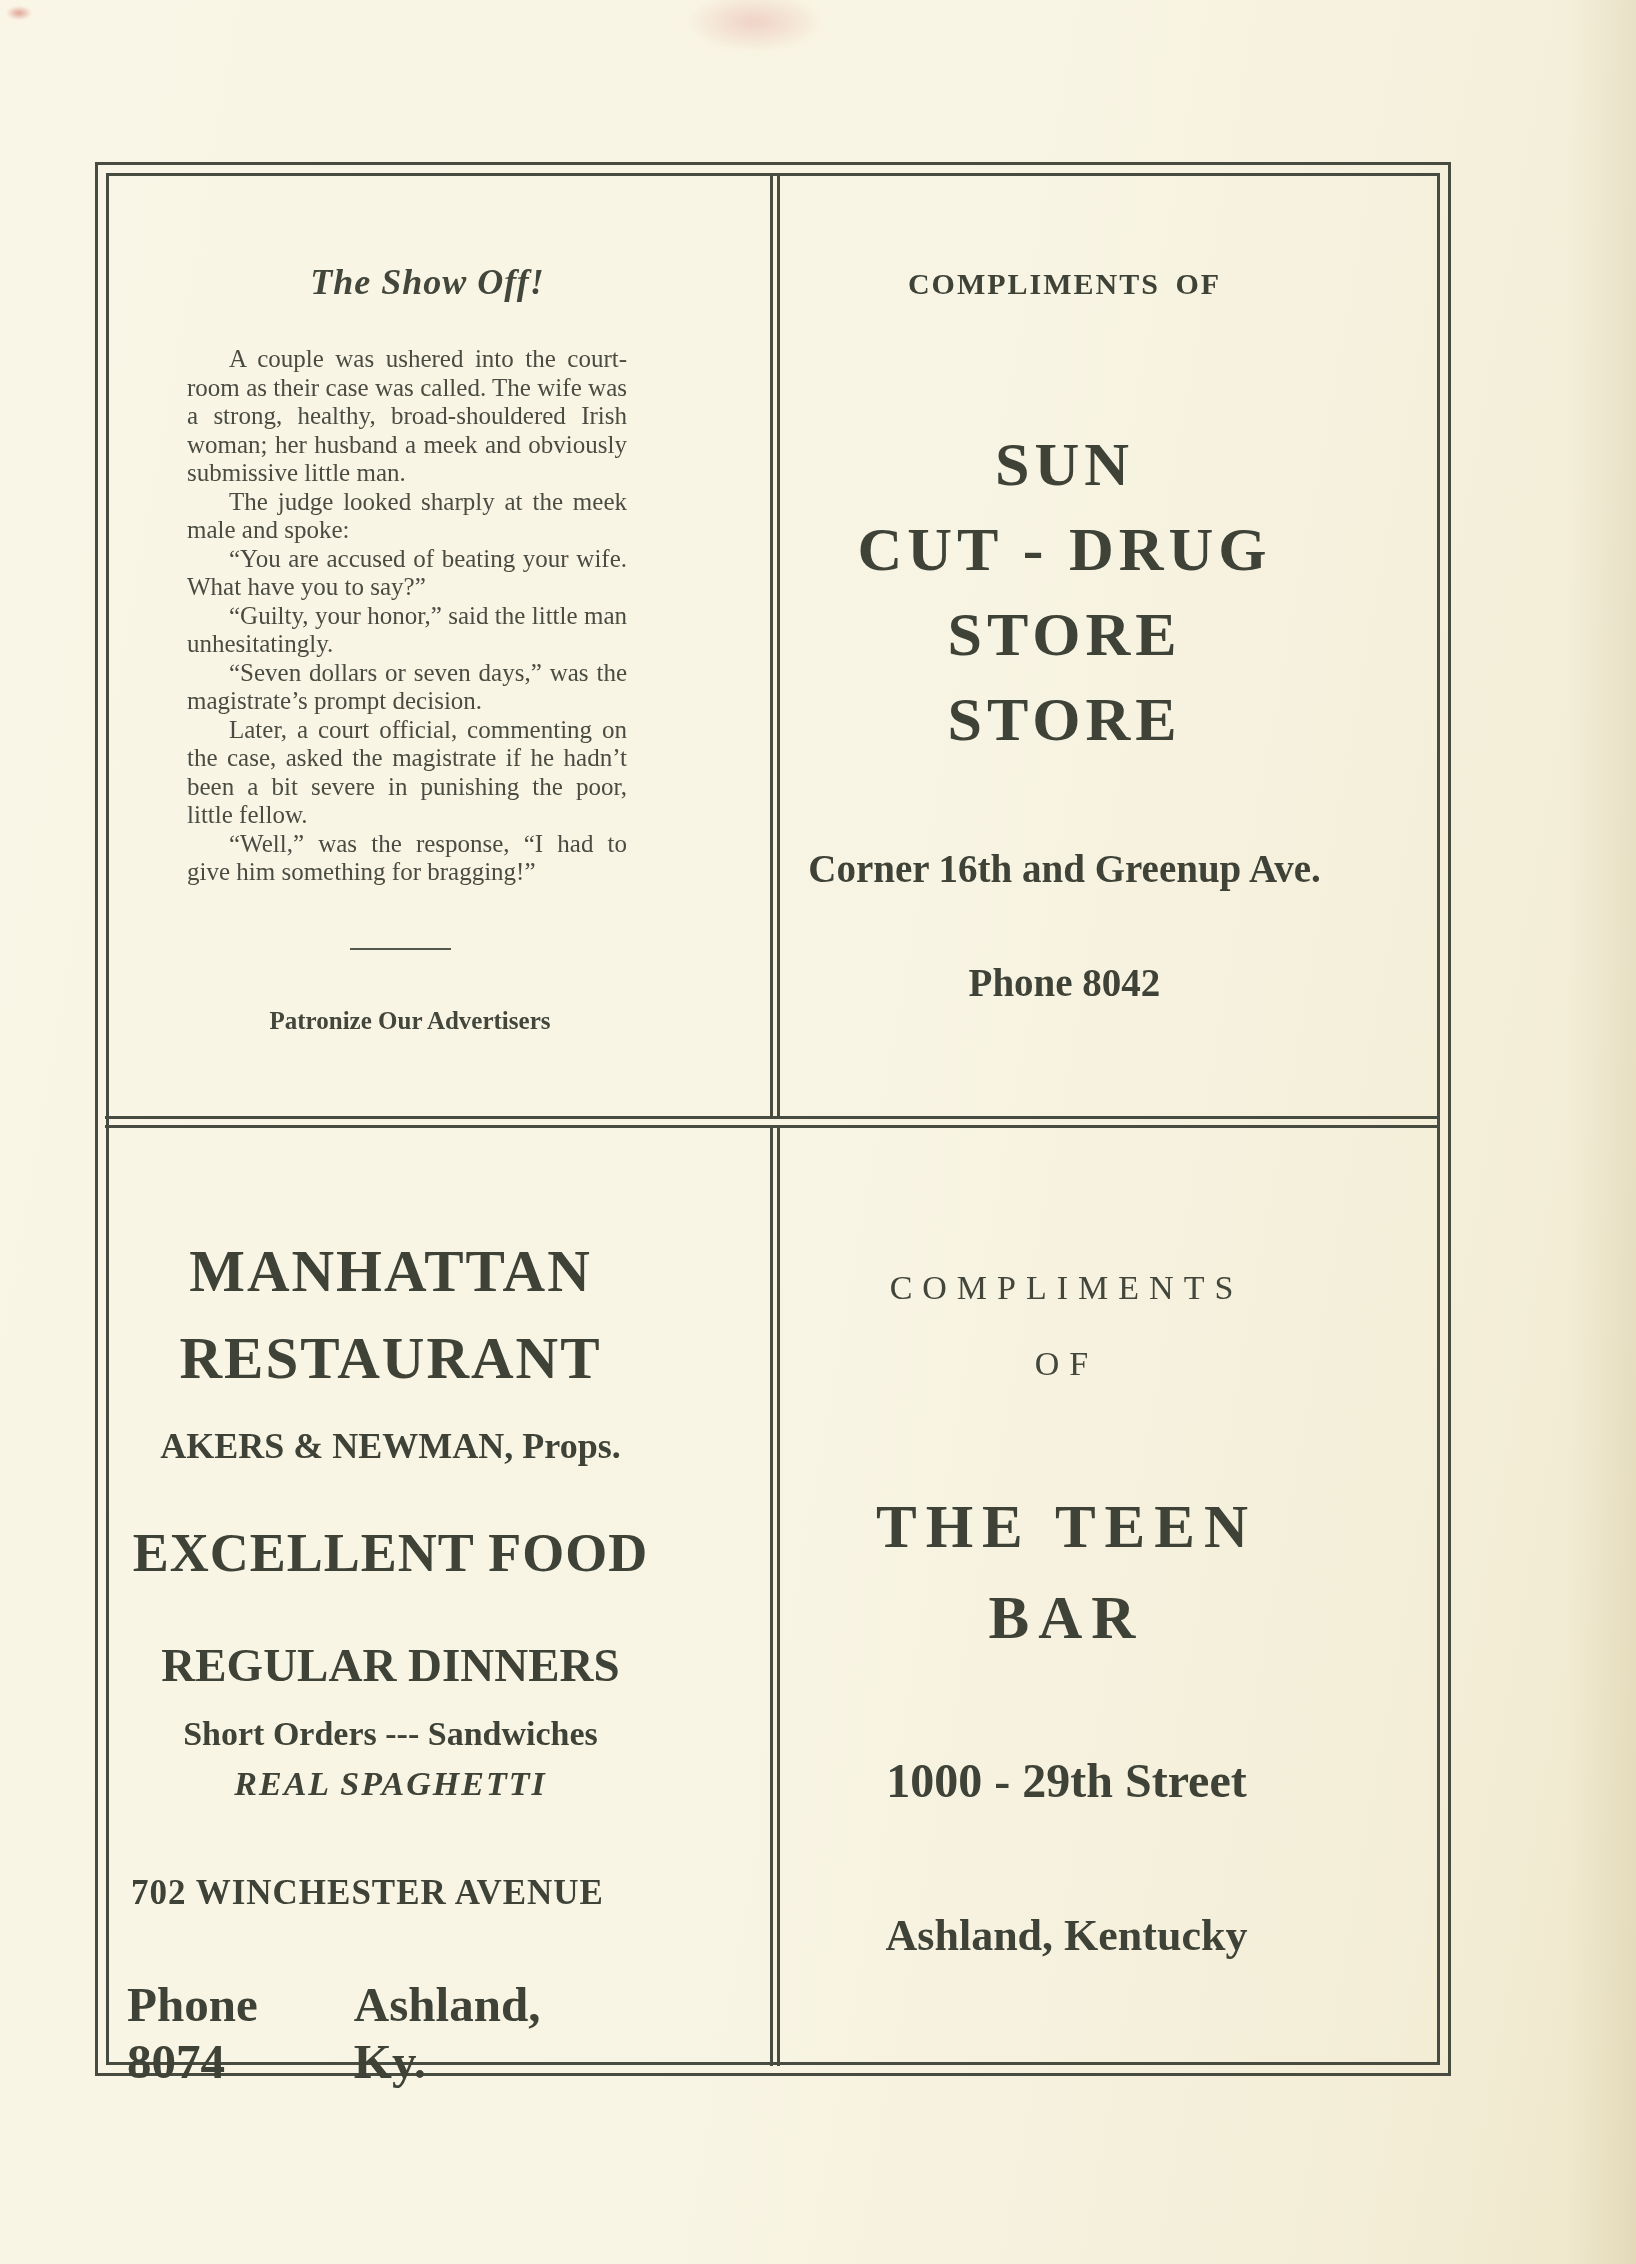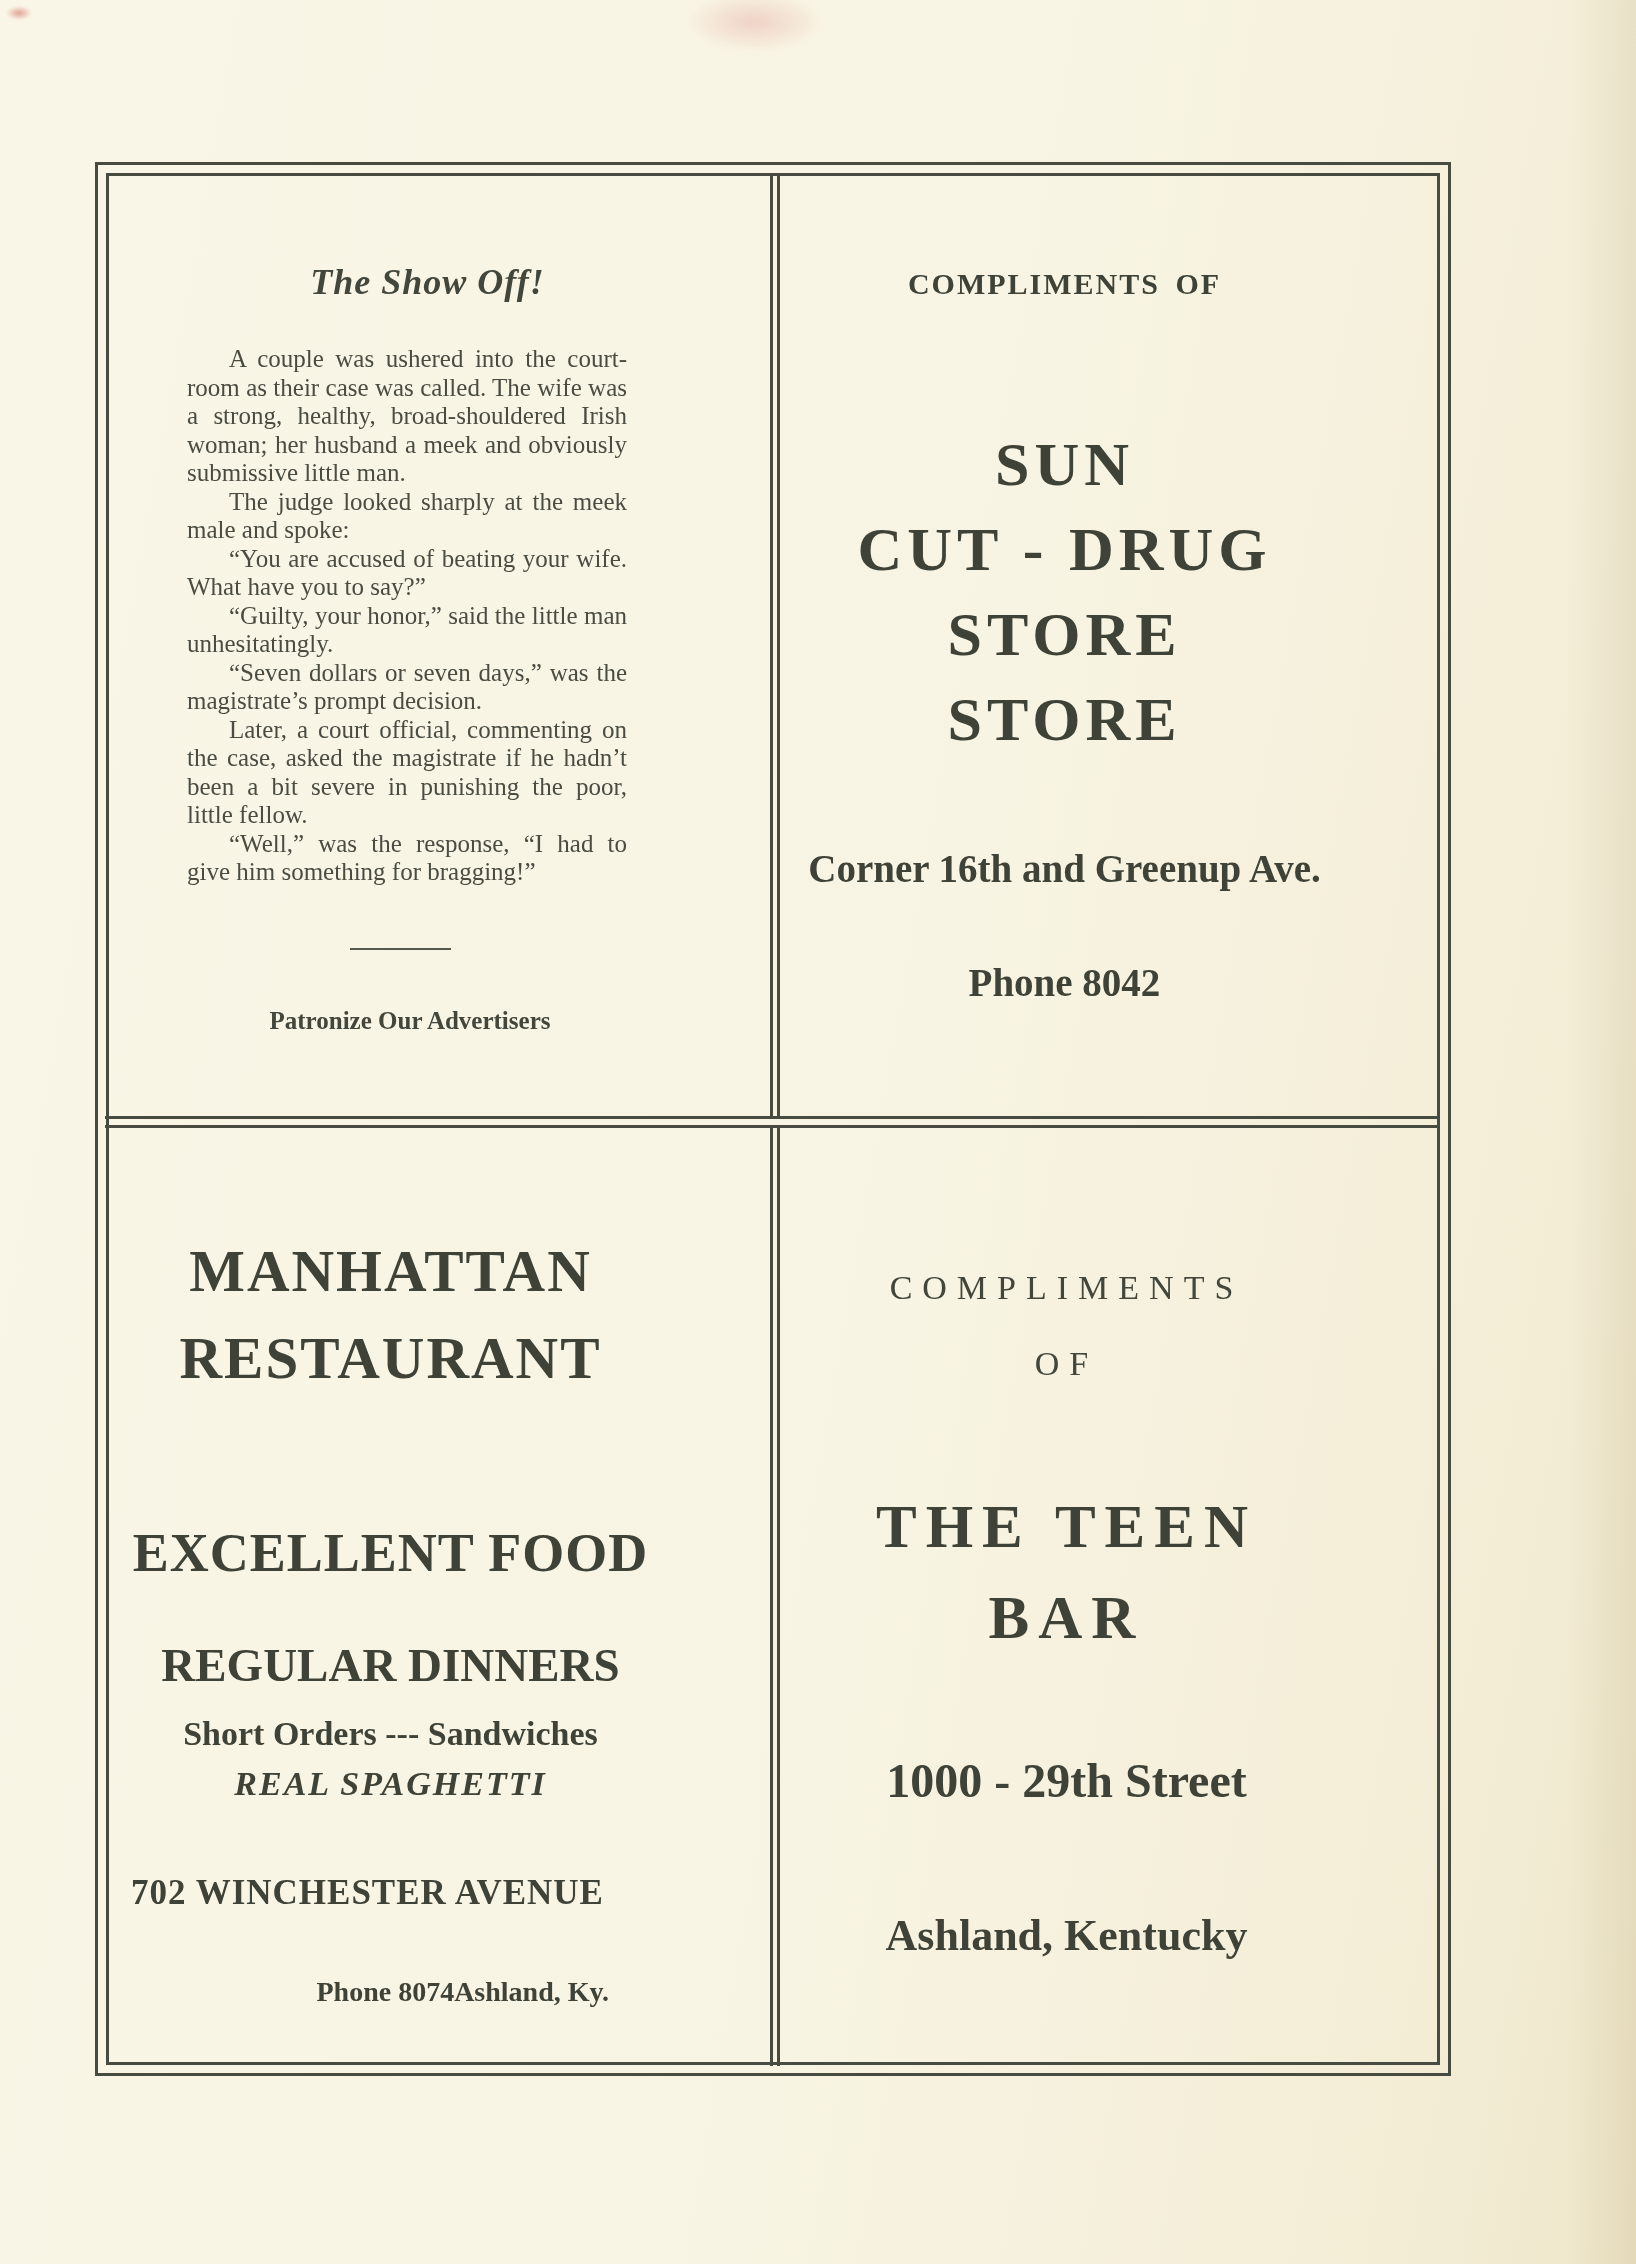--- a/index.html
+++ b/index.html
@@ -50,21 +50,21 @@
 
   
   .man-name{left:95px;top:1228px;width:591px;font-size:59px;font-weight:bold;letter-spacing:2px;line-height:87px;}
   .man-props{left:95px;top:1425px;width:591px;font-size:36px;font-weight:bold;}
   .man-headline{left:95px;top:1522px;width:591px;font-size:54px;font-weight:bold;letter-spacing:1px;}
   .man-subhead{left:95px;top:1638px;width:591px;font-size:47px;font-weight:bold;}
   .man-menu{left:95px;top:1715px;width:591px;font-size:34px;font-weight:bold;}
   .man-specialty{left:95px;top:1765px;width:591px;font-size:34px;font-weight:bold;font-style:italic;letter-spacing:2px;}
   .man-address{left:95px;top:1873px;width:545px;font-size:35px;font-weight:bold;letter-spacing:1px;}
   .man-row{left:127px;top:1976px;width:482px;display:flex;justify-content:flex-end;
-    font-size:28px;font-weight:bold;}
+    font-size:49px;font-weight:bold;}
 
   
   .teen-header{left:783px;top:1250px;width:567px;font-size:34px;letter-spacing:10px;line-height:76px;color:#42463b;}
   .teen-name{left:783px;top:1481px;width:567px;font-size:61px;font-weight:bold;letter-spacing:9px;line-height:91px;}
   .teen-address{left:783px;top:1753px;width:567px;font-size:48px;font-weight:bold;}
   .teen-city{left:783px;top:1910px;width:567px;font-size:44px;font-weight:bold;}
 </style>
 </head>
 <body>
 
@@ -104,20 +104,21 @@
     <div>STORE</div>
     <div>STORE</div>
   </div>
   <div class="abs ctr sun-address">Corner 16th and Greenup Ave.</div>
   <div class="abs ctr sun-phone">Phone 8042</div>
 
   <div class="abs ctr man-name">
     <div>MANHATTAN</div>
     <div>RESTAURANT</div>
   </div>
+  <div class="abs ctr man-props">AKERS &amp; NEWMAN, Props.</div>
   <div class="abs ctr man-headline">EXCELLENT FOOD</div>
   <div class="abs ctr man-subhead">REGULAR DINNERS</div>
   <div class="abs ctr man-menu">Short Orders --- Sandwiches</div>
   <div class="abs ctr man-specialty">REAL SPAGHETTI</div>
   <div class="abs ctr man-address">702 WINCHESTER AVENUE</div>
   <div class="abs man-row">
     <span>Phone 8074</span>
     <span>Ashland, Ky.</span>
   </div>
 

